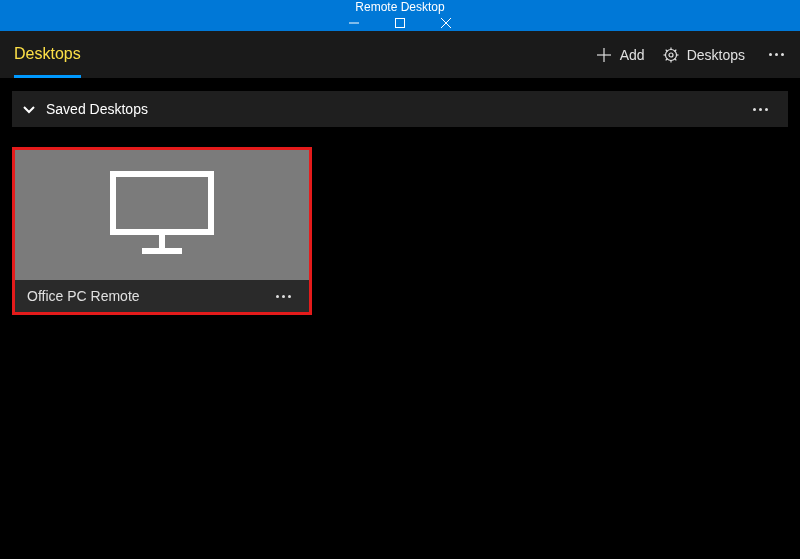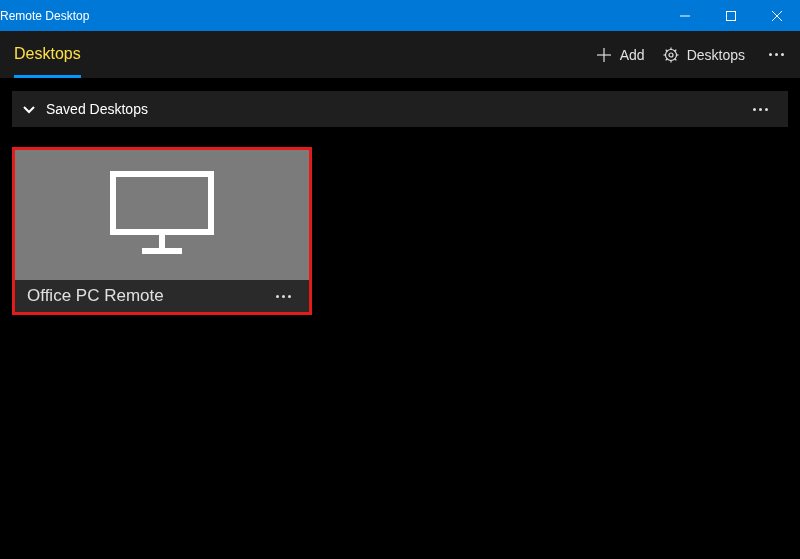--- a/index.html
+++ b/index.html
@@ -14,20 +14,21 @@
       background: #000;
       overflow: hidden;
     }
     .titlebar {
       height: 31px;
       background: #0078d7;
       display: flex;
       align-items: center;
       justify-content: space-between;
       padding-left: 0;
+      flex-direction: column;
     }
     .titlebar-title {
       color: #fff;
       font-size: 12px;
     }
     .titlebar-controls {
       display: flex;
       height: 100%;
     }
     .titlebar-btn {
@@ -142,21 +143,21 @@
     .tile-footer {
       background: #2a2a2a;
       height: 32px;
       display: flex;
       align-items: center;
       justify-content: space-between;
       padding: 0 12px;
     }
     .tile-name {
       color: #e0e0e0;
-      font-size: 17px;
+      font-size: 14px;
     }
   </style>
 </head>
 <body>
 
 <div class="titlebar">
   <span class="titlebar-title">Remote Desktop</span>
   <div class="titlebar-controls">
     <div class="titlebar-btn">
       <svg viewBox="0 0 10 10">

